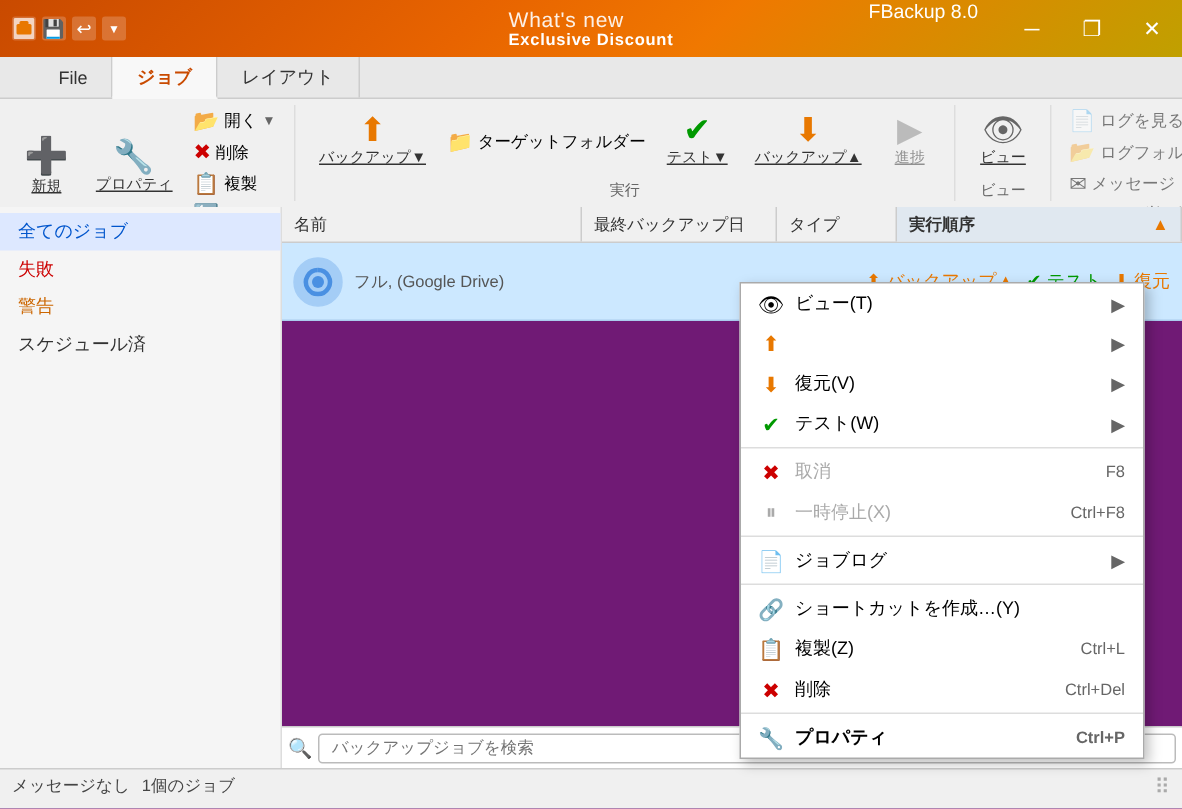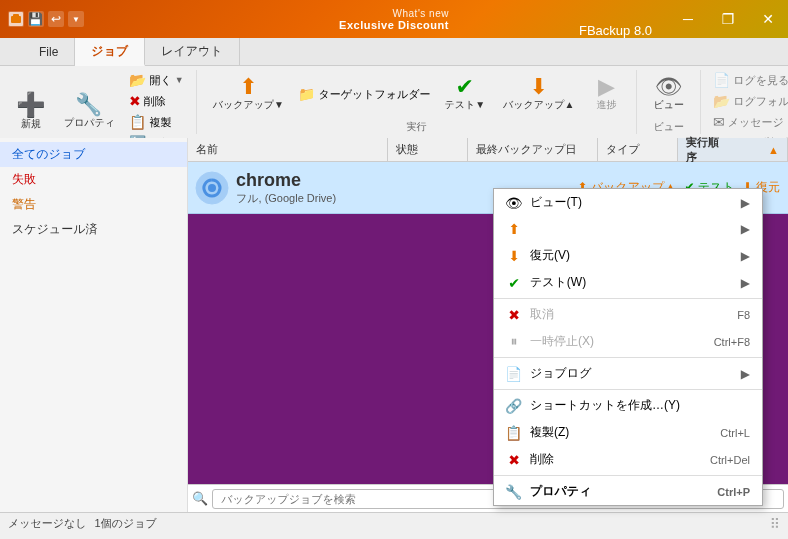--- a/index.html
+++ b/index.html
@@ -15,21 +15,21 @@
     }
     #title-bar .win-icons-left {
       display: flex; align-items: center; gap: 4px; padding: 0 8px;
     }
     .title-icon { width: 16px; height: 16px; background: #fff3; border-radius: 2px; display: flex; align-items: center; justify-content: center; color: white; font-size: 10px; }
     .title-center {
       position: absolute; left: 50%; transform: translateX(-50%);
       color: white; font-size: 13px; font-weight: normal; letter-spacing: 0.5px;
     }
     .title-right {
-      margin-left: auto; display: flex; align-items: flex-end;
+      margin-left: auto; display: flex; align-items: flex-start;
     }
     .win-btn { width: 40px; height: 38px; display: flex; align-items: center; justify-content: center; color: white; font-size: 14px; cursor: pointer; }
     #ribbon-tabs {
       display: flex;
       background: #e8e8e8;
       height: 28px;
       border-bottom: 1px solid #ccc;
       padding-left: 23px;
     }
     .ribbon-tab {
@@ -73,21 +73,21 @@
       margin-top: auto;
       padding-top: 2px;
       font-family: Liberation Mono, monospace;
     }
     .ribbon-btn-large {
       display: flex; flex-direction: column; align-items: center;
       padding: 4px 8px; cursor: pointer; border-radius: 3px;
       min-width: 44px;
     }
     .ribbon-btn-large .btn-icon { font-size: 24px; line-height: 1; }
-    .ribbon-btn-large .btn-label { font-size: 10px; color: #333; text-align: center; }
+    .ribbon-btn-large .btn-label { font-size: 10px; color: #333; text-align: center; text-decoration: underline; }
     .ribbon-btn-small {
       display: flex; align-items: center; gap: 3px;
       padding: 2px 4px; cursor: pointer; border-radius: 2px;
       white-space: nowrap; font-size: 11px;
     }
     .ribbon-col { display: flex; flex-direction: column; gap: 1px; }
     .small-icon { font-size: 14px; }
     .icon-new { color: #0066cc; }
     .icon-open { color: #0066cc; }
     .icon-delete { color: #cc0000; }
@@ -244,21 +244,21 @@
           <rect width="14" height="14" fill="white" opacity="0.7" rx="1"></rect>
           <rect x="2" y="4" width="10" height="7" fill="#e87800" rx="1"></rect>
           <rect x="4" y="2" width="6" height="3" fill="#e87800" rx="1"></rect>
         </svg>
     </div>
     <div class="title-icon" style="font-size:12px;">💾</div>
     <div class="title-icon" style="font-size:12px;">↩</div>
     <div class="title-icon" style="font-size:8px;">▼</div>
   </div>
   <div class="title-center">
-    <div style="font-size:10px;opacity:0.9;text-align:right;">What's new</div>
+    <div style="font-size:14px;opacity:0.9;text-align:left;">What's new</div>
     <div style="font-size:11px;font-weight:bold;text-align:center;">Exclusive Discount</div>
   </div>
   <div class="title-right">
     <span style="color:white;font-size:13px;margin-right:16px;">FBackup 8.0</span>
     <div class="win-btn">─</div>
     <div class="win-btn">❐</div>
     <div class="win-btn close">✕</div>
   </div>
 </div>
 
@@ -368,39 +368,37 @@
     <div class="sidebar-item active">全てのジョブ</div>
     <div class="sidebar-item warning">失敗</div>
     <div class="sidebar-item alert">警告</div>
     <div class="sidebar-item">スケジュール済</div>
   </div>
 
   <div id="content" style="position: relative;">
 
     <div id="table-header">
       <div class="th th-name">名前</div>
-      <div class="th th-status">状態</div>
       <div class="th th-date">最終バックアップ日</div>
       <div class="th th-type">タイプ</div>
       <div class="th th-order">
         <span>実行順序</span>
         <span class="th-order-icon">▲</span>
       </div>
     </div>
 
     <div class="job-row">
       <div class="job-icon">
         <svg width="36" height="36" viewBox="0 0 36 36">
           <circle cx="18" cy="18" r="16" fill="#4a90e2" opacity="0.3" stroke="#4a90e2" stroke-width="1"></circle>
           <path d="M18 10 A8 8 0 1 1 17.9 10" fill="none" stroke="#4a90e2" stroke-width="3"></path>
           <circle cx="18" cy="18" r="4" fill="#4a90e2"></circle>
         </svg>
       </div>
       <div class="job-info">
-        <div class="job-name">chrome</div>
         <div class="job-sub">フル, (Google Drive)</div>
       </div>
       <div class="job-actions">
         <span class="action-backup">⬆ <span>バックアップ▲</span></span>
         <span class="action-test">✔ <span>テスト</span></span>
         <span class="action-restore">⬇ <span>復元</span></span>
       </div>
     </div>
 
     <div id="context-menu">

